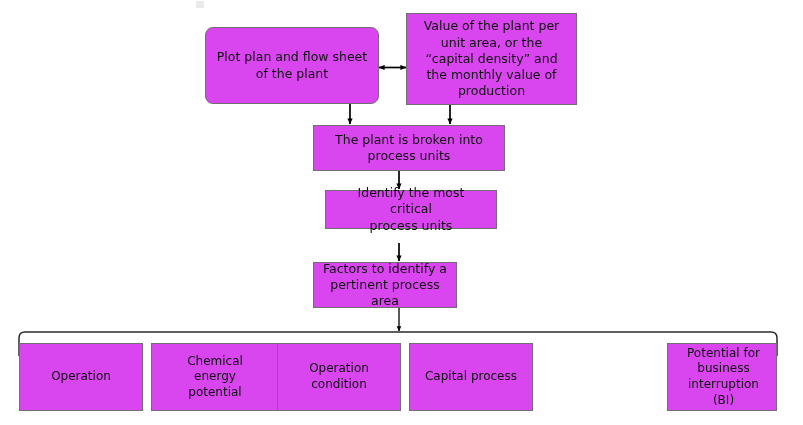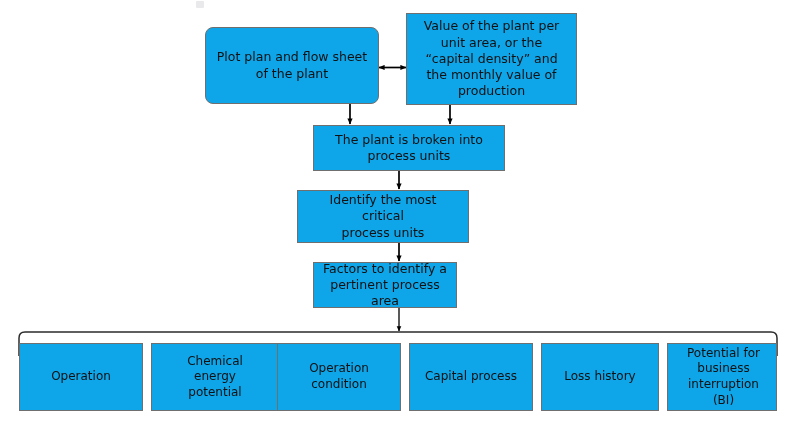--- a/index.html
+++ b/index.html
@@ -12,21 +12,21 @@
     width: 803px;
     height: 425px;
     background: #ffffff;
     font-family: "DejaVu Sans", sans-serif;
     overflow: hidden;
   }
   .node {
     position: absolute;
     box-sizing: border-box;
     border: 1px solid #6f6f6f;
-    background: #0ea5e9;
+    background: #d946ef;
     display: flex;
     align-items: center;
     justify-content: center;
     text-align: center;
     color: #111111;
     font-size: 12.5px;
     line-height: 1.30;
     padding: 2px 5px;
     white-space: pre-line;
   }
@@ -107,38 +107,37 @@
 
   <div class="node" style="left:406px; top:13px; width:171px; height:92px;">Value of the plant per
 unit area, or the
 “capital density” and
 the monthly value of
 production</div>
 
   <div class="node" style="left:313px; top:125px; width:192px; height:46px;">The plant is broken into
 process units</div>
 
-  <div class="node" style="left:297px; top:190px; width:172px; height:53px;">Identify the most
+  <div class="node" style="left:325px; top:190px; width:172px; height:39px;">Identify the most
 critical
 process units</div>
 
   <div class="node" style="left:313px; top:262px; width:144px; height:46px;">Factors to identify a
 pertinent process area</div>
 
   <div class="node small" style="left:19px; top:343px; width:124px; height:68px;">Operation</div>
 
   <div class="node small" style="left:151px; top:343px; width:128px; height:68px;">Chemical
 energy
 potential</div>
 
   <div class="node small" style="left:277px; top:343px; width:124px; height:68px;">Operation
 condition</div>
 
   <div class="node small" style="left:409px; top:343px; width:124px; height:68px;">Capital process</div>
 
-  <div class="node small" style="left:541px; top:343px; width:118px; height:68px;">Loss history</div>
 
   <div class="node small" style="left:667px; top:343px; width:110px; height:68px;padding-left:8px;">Potential for
 business
 interruption
 (BI)</div>
 
 </div>
 
 </body></html>

